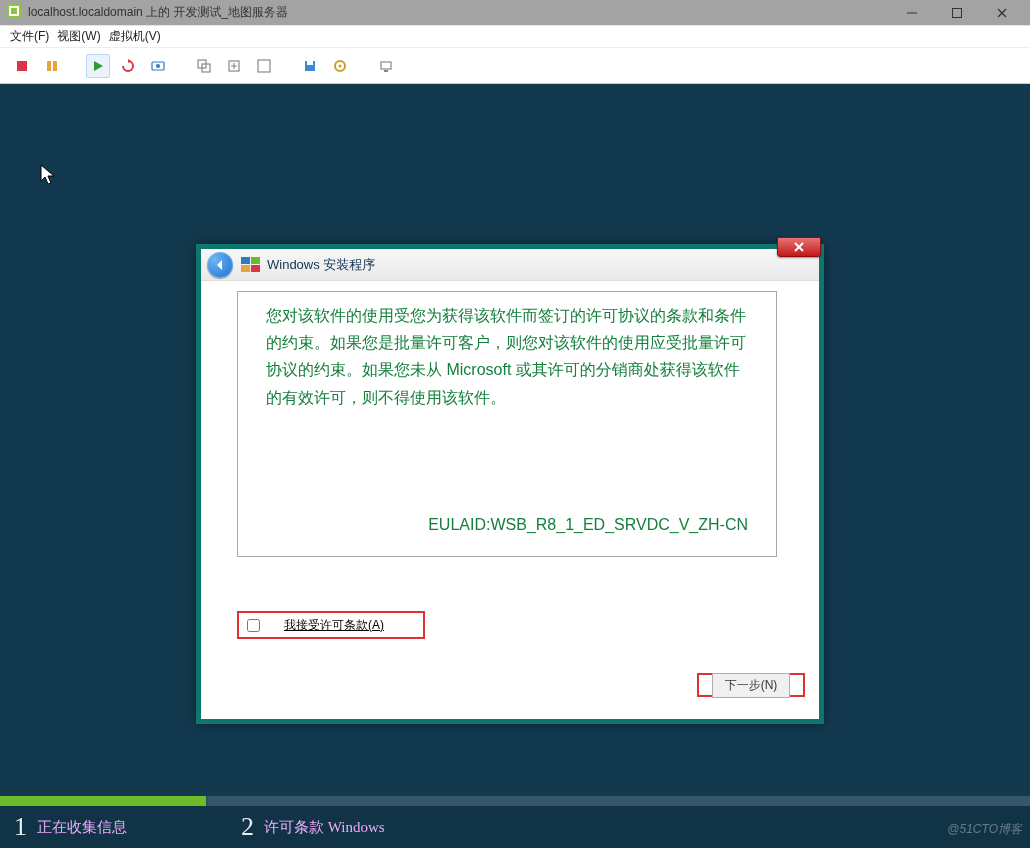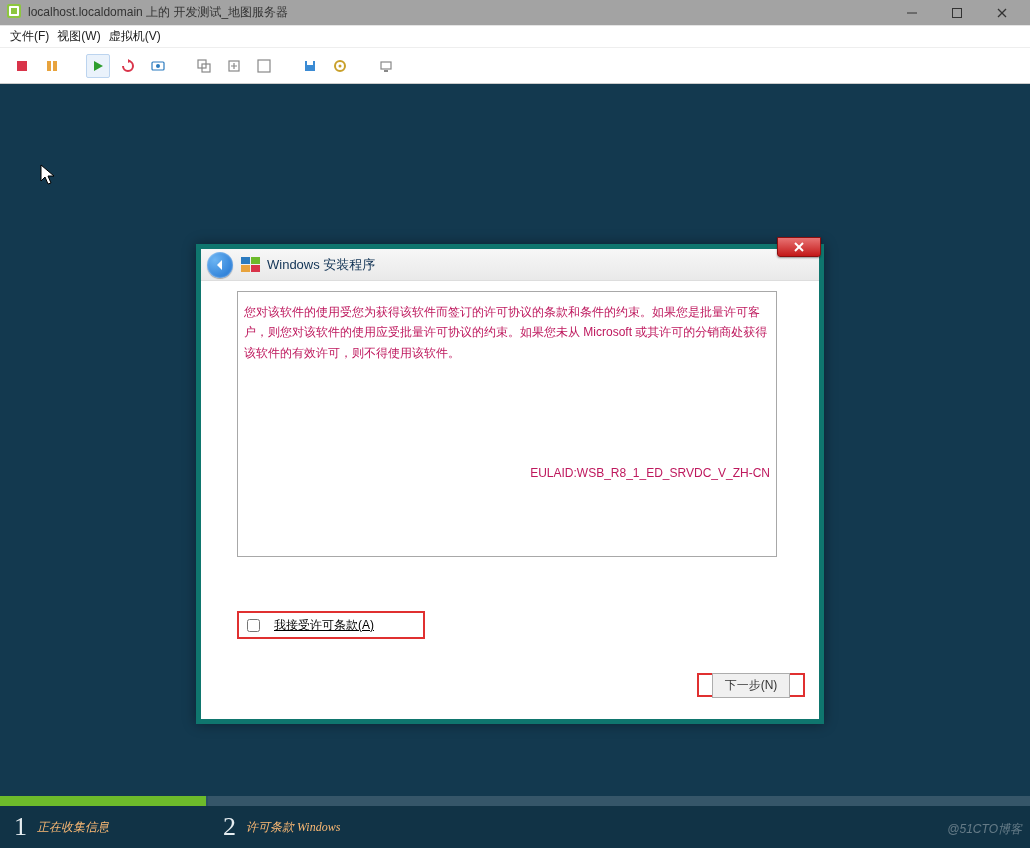--- a/index.html
+++ b/index.html
@@ -134,40 +134,40 @@
   }
   .section-title {
     color: #0b5394;
     font-size: 15px;
     margin: 6px 0 14px 2px;
   }
   .eula-box {
     border: 1px solid #a8a8a8;
     width: 540px;
     height: 266px;
-    padding: 10px 6px;
-    font-size: 12px;
-    color: #be185d;
+    padding: 10px 28px;
+    font-size: 16px;
+    color: #15803d;
     line-height: 1.7;
     overflow: hidden;
     position: relative;
   }
   .eula-id { margin-top: 100px; font-family: "Segoe UI", sans-serif; text-align: right; }
 
   .accept-wrap {
     position: absolute;
     left: 36px;
     bottom: 80px;
     width: 188px;
     height: 28px;
     border: 2px solid #e03030;
     display:flex;
     align-items:center;
     padding: 0 8px;
-    gap: 14px;
+    gap: 24px;
   }
   .accept-wrap input { margin:0; }
   .accept-wrap label { text-decoration: underline; font-size: 12px; }
 
   .next-wrap {
     position: absolute;
     right: 14px;
     bottom: 22px;
     width: 108px;
     height: 24px;
@@ -207,21 +207,21 @@
     align-items:center;
     color:#dfe7ea;
     background: rgba(0,0,0,.1);
   }
   .step { display:flex; align-items:center; gap:10px; padding-left: 14px; }
   .step-num {
     font-family: "Times New Roman", serif;
     font-size: 26px;
     color: #e6edf0;
   }
-  .step-label { font-size: 12px; color:#fdba74; font-family: SimSun, serif; font-style: italic; }
+  .step-label { font-size: 15px; color:#f0abfc; font-family: SimSun, serif; }
   .step2 { margin-left: 100px; }
 
   .watermark {
     position: absolute;
     right: 8px;
     bottom: 10px;
     color: rgba(255,255,255,.35);
     font-size: 12px;
     font-style: italic;
   }

